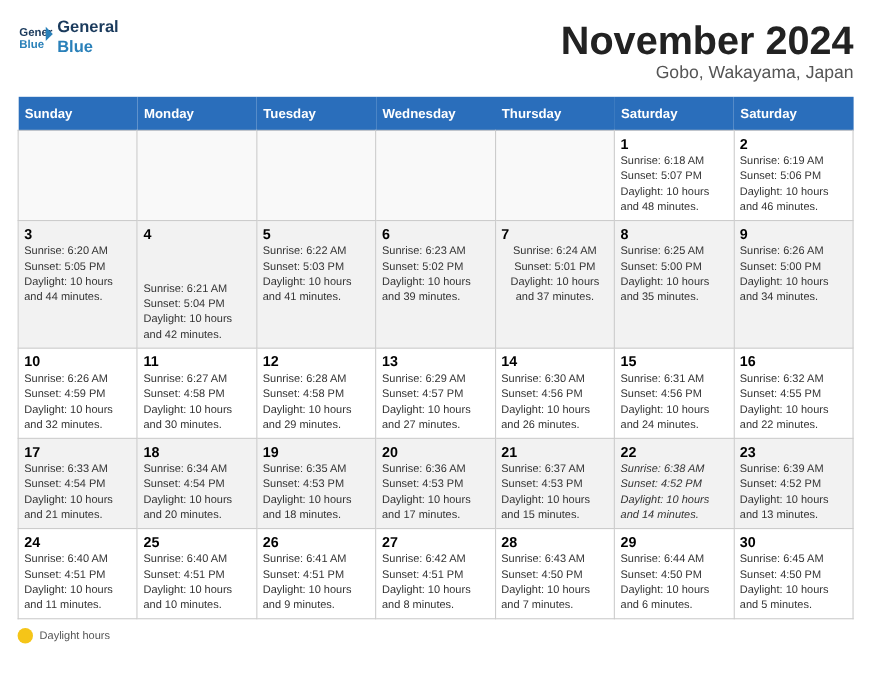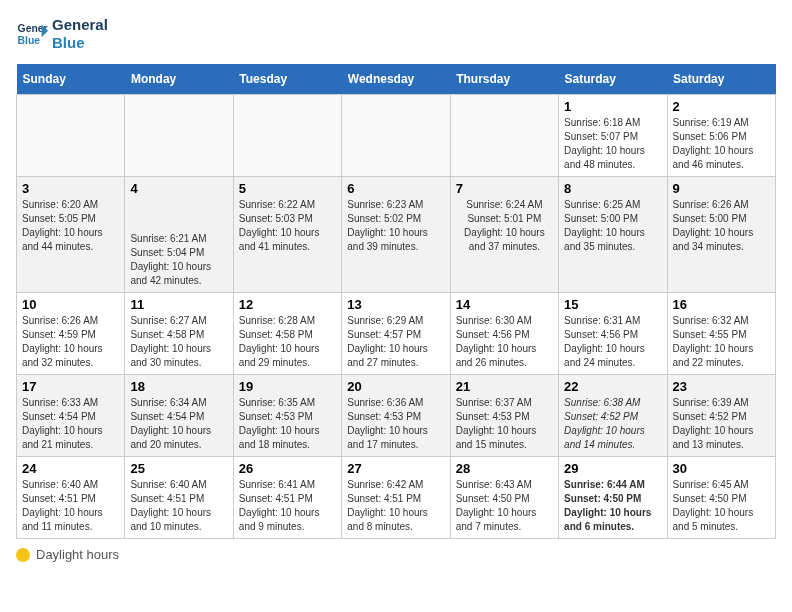--- a/index.html
+++ b/index.html
@@ -74,21 +74,21 @@
       background: #fff;
     }
     tbody tr:nth-child(even) td {
       background: #f2f2f2;
     }
     .empty-cell {
       background: #f9f9f9 !important;
     }
     .legend {
       margin-top: 8px;
-      font-size: 13px;
+      font-size: 10px;
       color: #555;
       display: flex;
       align-items: center;
       gap: 6px;
     }
     .legend-icon {
       width: 14px;
       height: 14px;
       background: #f5c518;
       border-radius: 50%;
@@ -102,20 +102,24 @@
   <div class="logo">
     <svg class="logo-icon" viewBox="0 0 40 40" xmlns="http://www.w3.org/2000/svg">
       <text x="2" y="18" font-size="13" font-weight="bold" fill="#1a3a5c">General</text>
       <text x="2" y="32" font-size="13" font-weight="bold" fill="#2980b9">Blue</text>
       <polygon points="32,8 40,16 32,24" fill="#2980b9"></polygon>
     </svg>
     <div style="line-height:1.2;">
       <div style="font-size:15px;font-weight:bold;color:#1a3a5c;">General</div>
       <div style="font-size:15px;font-weight:bold;color:#2980b9;">Blue</div>
     </div>
+  </div>
+  <div class="title-area">
+    <div class="calendar-title">November 2024</div>
+    <div class="calendar-subtitle">Gobo, Wakayama, Japan</div>
   </div>
 </div>
 
 <table>
   <thead>
     <tr>
       <th>Sunday</th>
       <th>Monday</th>
       <th>Tuesday</th>
       <th>Wednesday</th>
@@ -330,21 +334,21 @@
         </td>
         <td>
           <div class="day-number">28</div>
           <div class="day-info" style="white-space: pre-line;">Sunrise: 6:43 AM
 Sunset: 4:50 PM
 Daylight: 10 hours
 and 7 minutes.</div>
         </td>
         <td>
           <div class="day-number">29</div>
-          <div class="day-info" style="white-space: pre-line; font-weight: bold;">Sunrise: 6:44 AM
+          <div class="day-info" style="white-space: pre-line;">Sunrise: 6:44 AM
 Sunset: 4:50 PM
 Daylight: 10 hours
 and 6 minutes.</div>
         </td>
         <td>
           <div class="day-number">30</div>
           <div class="day-info" style="white-space: pre-line;">Sunrise: 6:45 AM
 Sunset: 4:50 PM
 Daylight: 10 hours
 and 5 minutes.</div>

